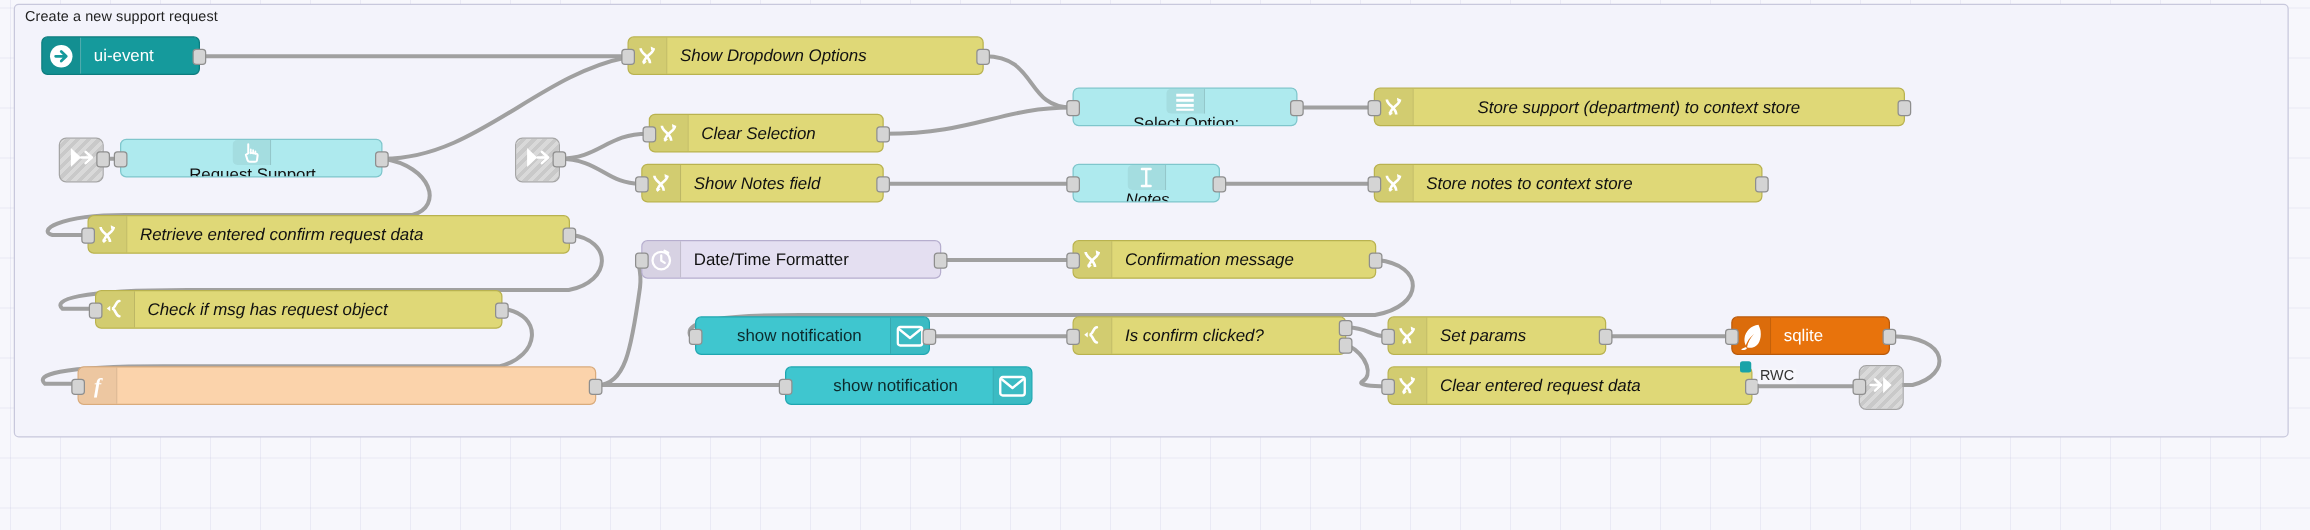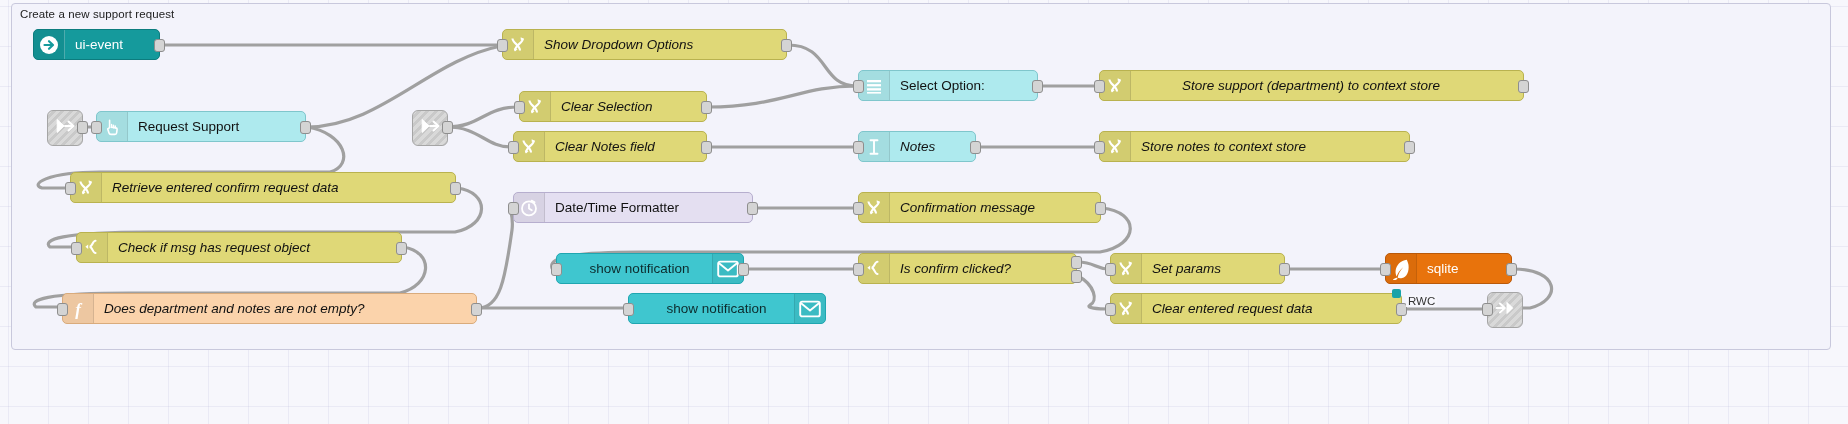--- a/index.html
+++ b/index.html
@@ -64,21 +64,21 @@
     white-space:nowrap;
     overflow:hidden;
   }
   .node .lbl.it{font-style:italic;}
   .node .lbl.ctr{flex:1;text-align:center;padding-right:0;}
 
   
   .c-uievent{background:#159a9c;border-color:#0c7c7e;}
   .c-uievent .lbl{color:#ffffff;}
   .c-uievent .ic{background:rgba(0,0,0,.07);border-right-color:rgba(255,255,255,.25);}
-  .c-dash{background:#aeeaee;border-color:#7fc6cc;}
+  .c-dash{background:#aeeaee;border-color:#7fc6cc;flex-direction:column;}
   .c-change{background:#dfd877;border-color:#b9b24f;}
   .c-switch{background:#dfd877;border-color:#b9b24f;}
   .c-func{background:#fbd3ab;border-color:#d9ab7c;}
   .c-time{background:#e4dff1;border-color:#b6aece;}
   .c-notify{background:#3fc6cf;border-color:#1fa6b0;}
   .c-notify .lbl{color:#0d2b2d;}
   .c-sqlite{background:#e8730c;border-color:#b9590a;}
   .c-sqlite .lbl{color:#ffffff;}
 
   
@@ -242,21 +242,21 @@
       </div>
       <div class="node c-change" style="left: 513px; top: 131px; width: 194px; height: 31px;">
         <div class="ic">
           <svg width="20" height="20" viewBox="0 0 20 20">
             <path d="M4.5 3.5 C4.5 8, 12 10, 12 15.5" stroke="#ffffff" stroke-width="2.1" fill="none"></path>
             <path d="M15 3.5 C15 8, 7 10, 7 15.5" stroke="#ffffff" stroke-width="2.1" fill="none"></path>
             <path d="M12.6 2.2l2.8 1.4-2.5 1.8" fill="#ffffff"></path>
             <path d="M9.6 14.2l-2.7 2.3-1.1-2.9" fill="#ffffff"></path>
           </svg>
         </div>
-        <div class="lbl it">Clear Notes field</div>
+        <div class="lbl it">Show Notes field</div>
         <div class="port in" style="top: 9px;"></div>
         <div class="port out" style="top: 9px;"></div>
       </div>
       <div class="node c-dash" style="left: 858px; top: 131px; width: 118px; height: 31px;">
         <div class="ic">
           <svg width="20" height="20" viewBox="0 0 20 20">
             <path d="M6.5 3.2h7M6.5 16.8h7M10 3.2v13.6" stroke="#ffffff" stroke-width="1.9" fill="none" stroke-linecap="round"></path>
           </svg>
         </div>
         <div class="lbl it">Notes</div>
@@ -371,21 +371,20 @@
         <div class="lbl">sqlite</div>
         <div class="port in" style="top: 9px;"></div>
         <div class="port out" style="top: 9px;"></div>
       </div>
       <div class="node c-func" style="left: 62px; top: 293px; width: 415px; height: 31px;">
         <div class="ic">
           <svg width="20" height="20" viewBox="0 0 20 20">
             <text x="10" y="15.5" font-family="Liberation Serif, serif" font-size="17" font-style="italic" font-weight="bold" fill="#ffffff" text-anchor="middle">f</text>
           </svg>
         </div>
-        <div class="lbl it">Does department and notes are not empty?</div>
         <div class="port in" style="top: 9px;"></div>
         <div class="port out" style="top: 9px;"></div>
       </div>
       <div class="node c-notify" style="left: 628px; top: 293px; width: 198px; height: 31px;">
         <div class="lbl ctr">show notification</div>
         <div class="ic right">
           <svg width="22" height="18" viewBox="0 0 22 18">
             <rect x="1.2" y="1.6" width="19.6" height="14.8" rx="2" stroke="#ffffff" stroke-width="1.9" fill="none"></rect>
             <path d="M2.4 3.4l8.6 7 8.6-7" stroke="#ffffff" stroke-width="1.9" fill="none" stroke-linecap="round" stroke-linejoin="round"></path>
           </svg>

